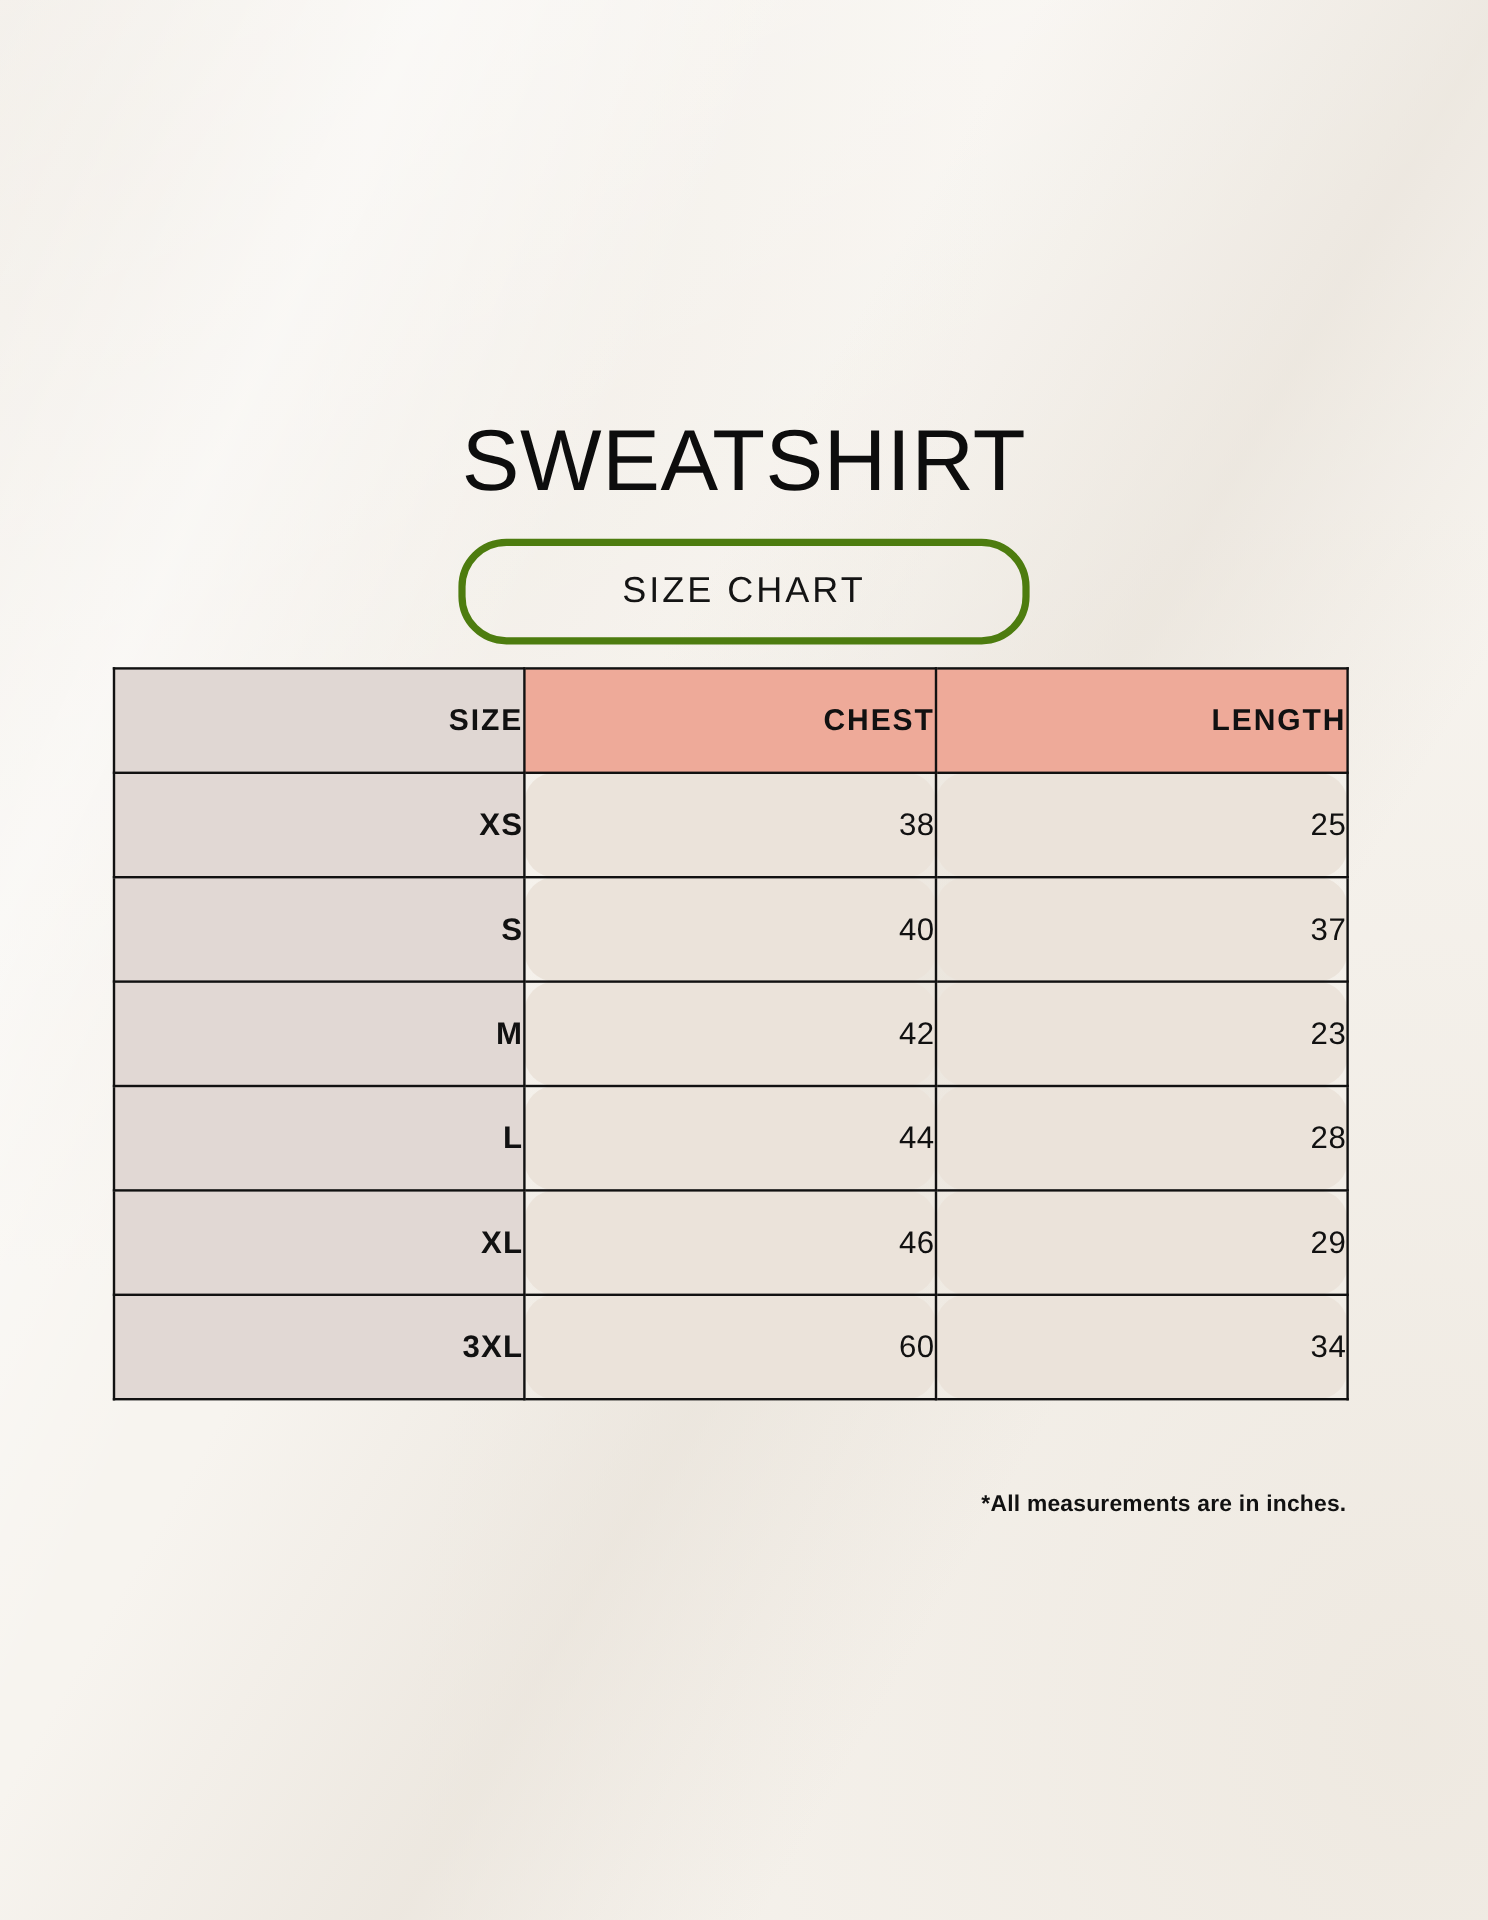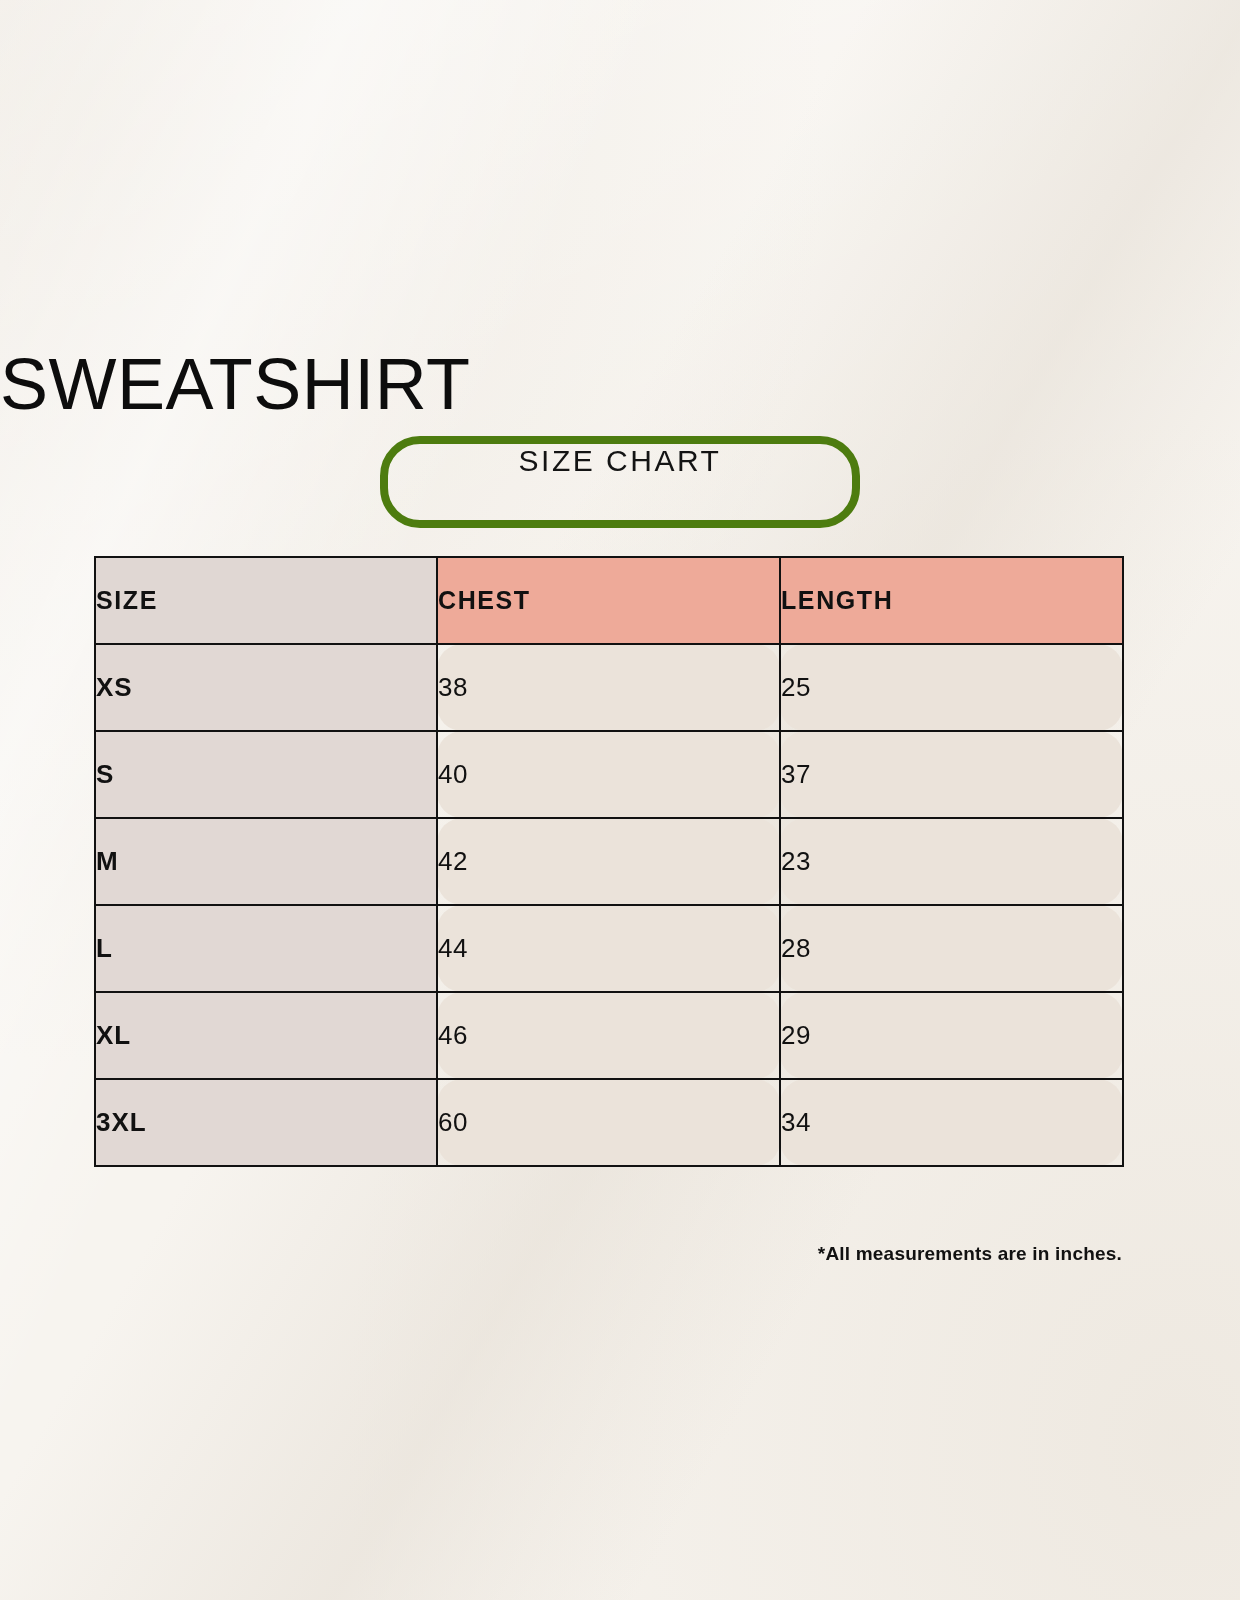--- a/index.html
+++ b/index.html
@@ -33,38 +33,39 @@
     position: relative;
     width: 1240px;
     height: 1600px;
   }
 
   .title {
     position: absolute;
     left: 0;
     right: 0;
     top: 300px;
+    text-align: center;
     font-size: 72px;
     line-height: 1;
     font-weight: 400;
     letter-spacing: 0.5px;
     color: #0d0d0d;
   }
 
   .pill {
     position: absolute;
     left: 50%;
     transform: translateX(-50%);
-    top: 436px;
+    top: 449px;
     width: 464px;
     height: 76px;
-    border: 8px solid #4d7c0f;
+    border: 6px solid #4d7c0f;
     border-radius: 40px;
     display: flex;
-    align-items: flex-start;
+    align-items: center;
     justify-content: center;
     background: transparent;
   }
   .pill-label {
     font-size: 30px;
     letter-spacing: 2.5px;
     font-weight: 400;
     color: #141414;
   }
 
@@ -76,21 +77,21 @@
   }
 
   table.size-table {
     border-collapse: collapse;
     width: 100%;
     table-layout: fixed;
   }
   table.size-table th,
   table.size-table td {
     border: 2px solid #111111;
-    text-align: left;
+    text-align: right;
     height: 85px;
     padding: 0;
   }
   col.col-size { width: 342px; }
   col.col-chest { width: 343px; }
   col.col-length { width: 343px; }
 
   thead th {
     font-size: 25px;
     font-weight: bold;

